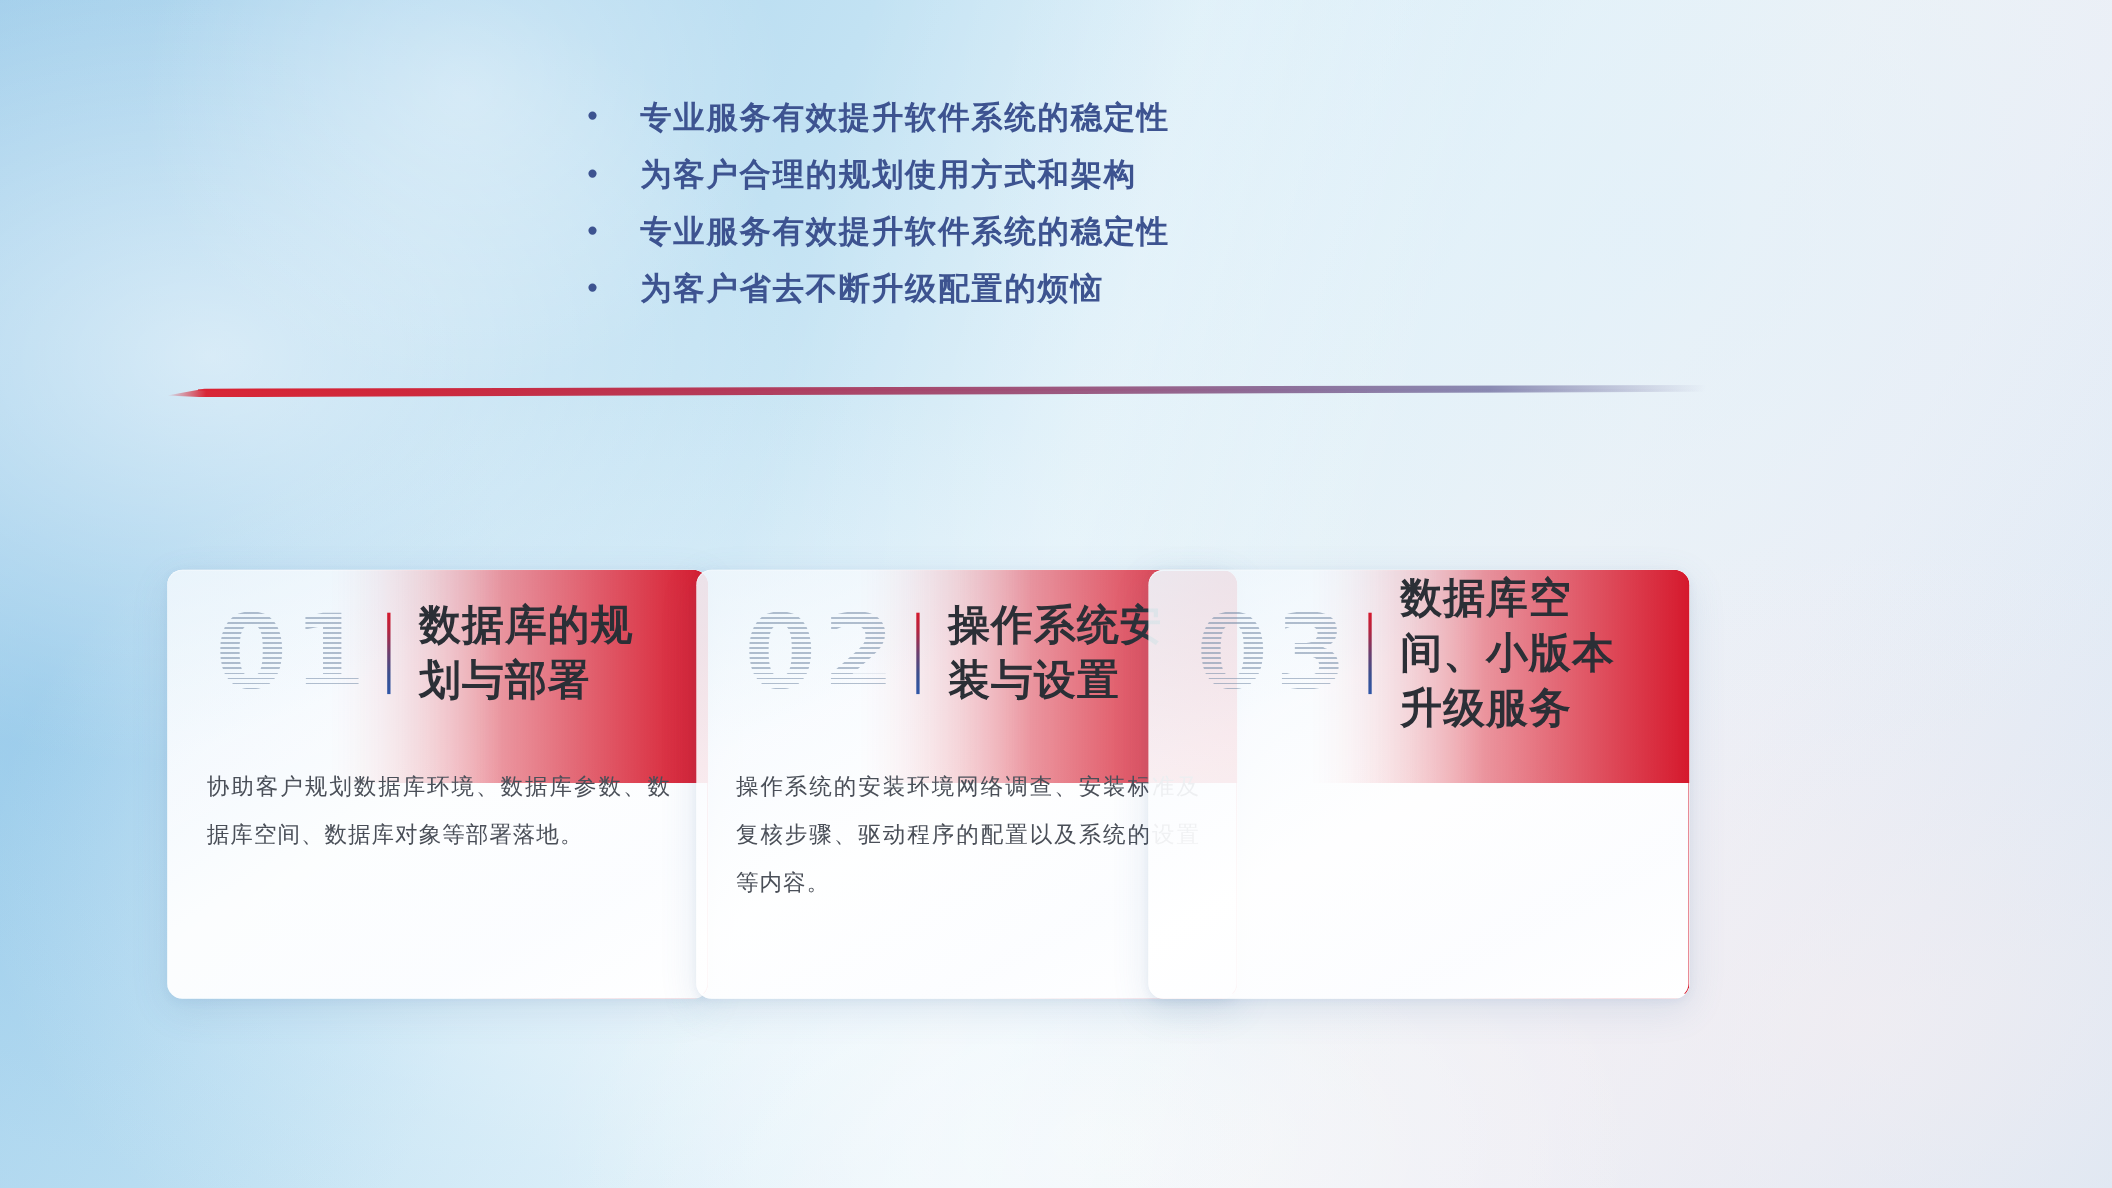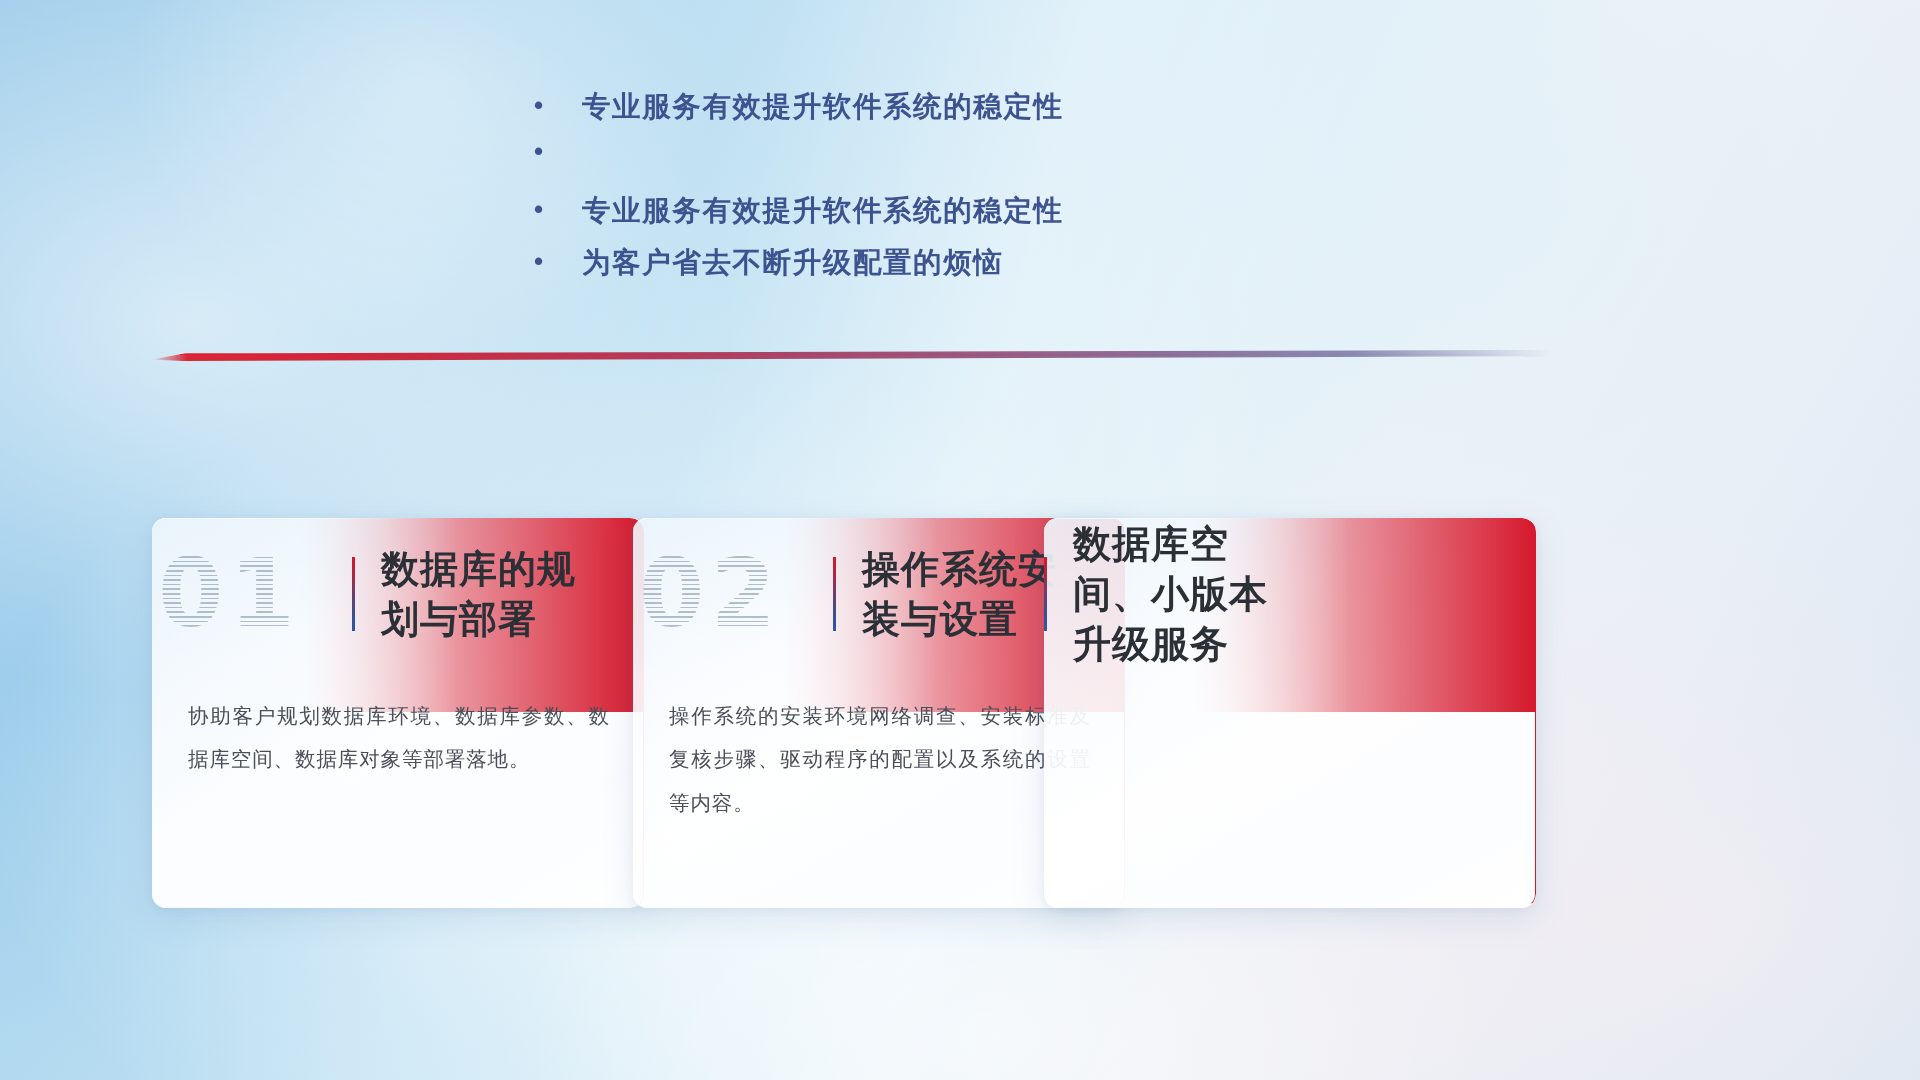--- a/index.html
+++ b/index.html
@@ -172,26 +172,27 @@
       rgba(255,255,255,0) 56%);
   }
 
   .card-head {
     position:absolute; left:0; top:0; width:100%; height:152px;
     display:flex; align-items:center;
   }
   .card-num {
     position:relative;
     width:200px; flex:0 0 200px;
+    text-align:center;
     font-family:"DejaVu Sans","Liberation Sans",sans-serif;
     font-size:94px;
     font-weight:700;
     letter-spacing:6px;
     line-height:1;
-    padding-left:6px;
+    padding-left:30px;
     color:#8fa3bd;
     background:repeating-linear-gradient(
       180deg,
       rgba(126,146,172,0.95) 0px,
       rgba(126,146,172,0.95) 1.6px,
       rgba(255,255,255,0) 1.6px,
       rgba(255,255,255,0) 4.6px);
     -webkit-background-clip:text;
             background-clip:text;
     -webkit-text-fill-color:transparent;
@@ -241,20 +242,21 @@
 
 <div id="bullets">
 
   <div class="bullet-row">
     <span class="bullet-dot">•</span>
     <span class="bullet-text">专业服务有效提升软件系统的稳定性</span>
   </div>
 
   <div class="bullet-row">
     <span class="bullet-dot">•</span>
+    <span class="bullet-text">为客户合理的规划使用方式和架构</span>
   </div>
 
   <div class="bullet-row">
     <span class="bullet-dot">•</span>
     <span class="bullet-text">专业服务有效提升软件系统的稳定性</span>
   </div>
 
   <div class="bullet-row">
     <span class="bullet-dot">•</span>
     <span class="bullet-text">为客户省去不断升级配置的烦恼</span>
@@ -288,18 +290,19 @@
       <div class="card-bar"></div>
       <div class="card-title">操作系统安装与设置</div>
     </div>
     <div class="card-body">操作系统的安装环境网络调查、安装标准及复核步骤、驱动程序的配置以及系统的设置等内容。</div>
   </div>
 
   <div class="card" id="card-3">
     <div class="card-sheen"></div>
     <div class="card-accent"></div>
     <div class="card-head">
+      <div class="card-num">03</div>
       <div class="card-bar"></div>
       <div class="card-title">数据库空间、小版本升级服务</div>
     </div>
   </div>
 
 </div>
 
 </body></html>

